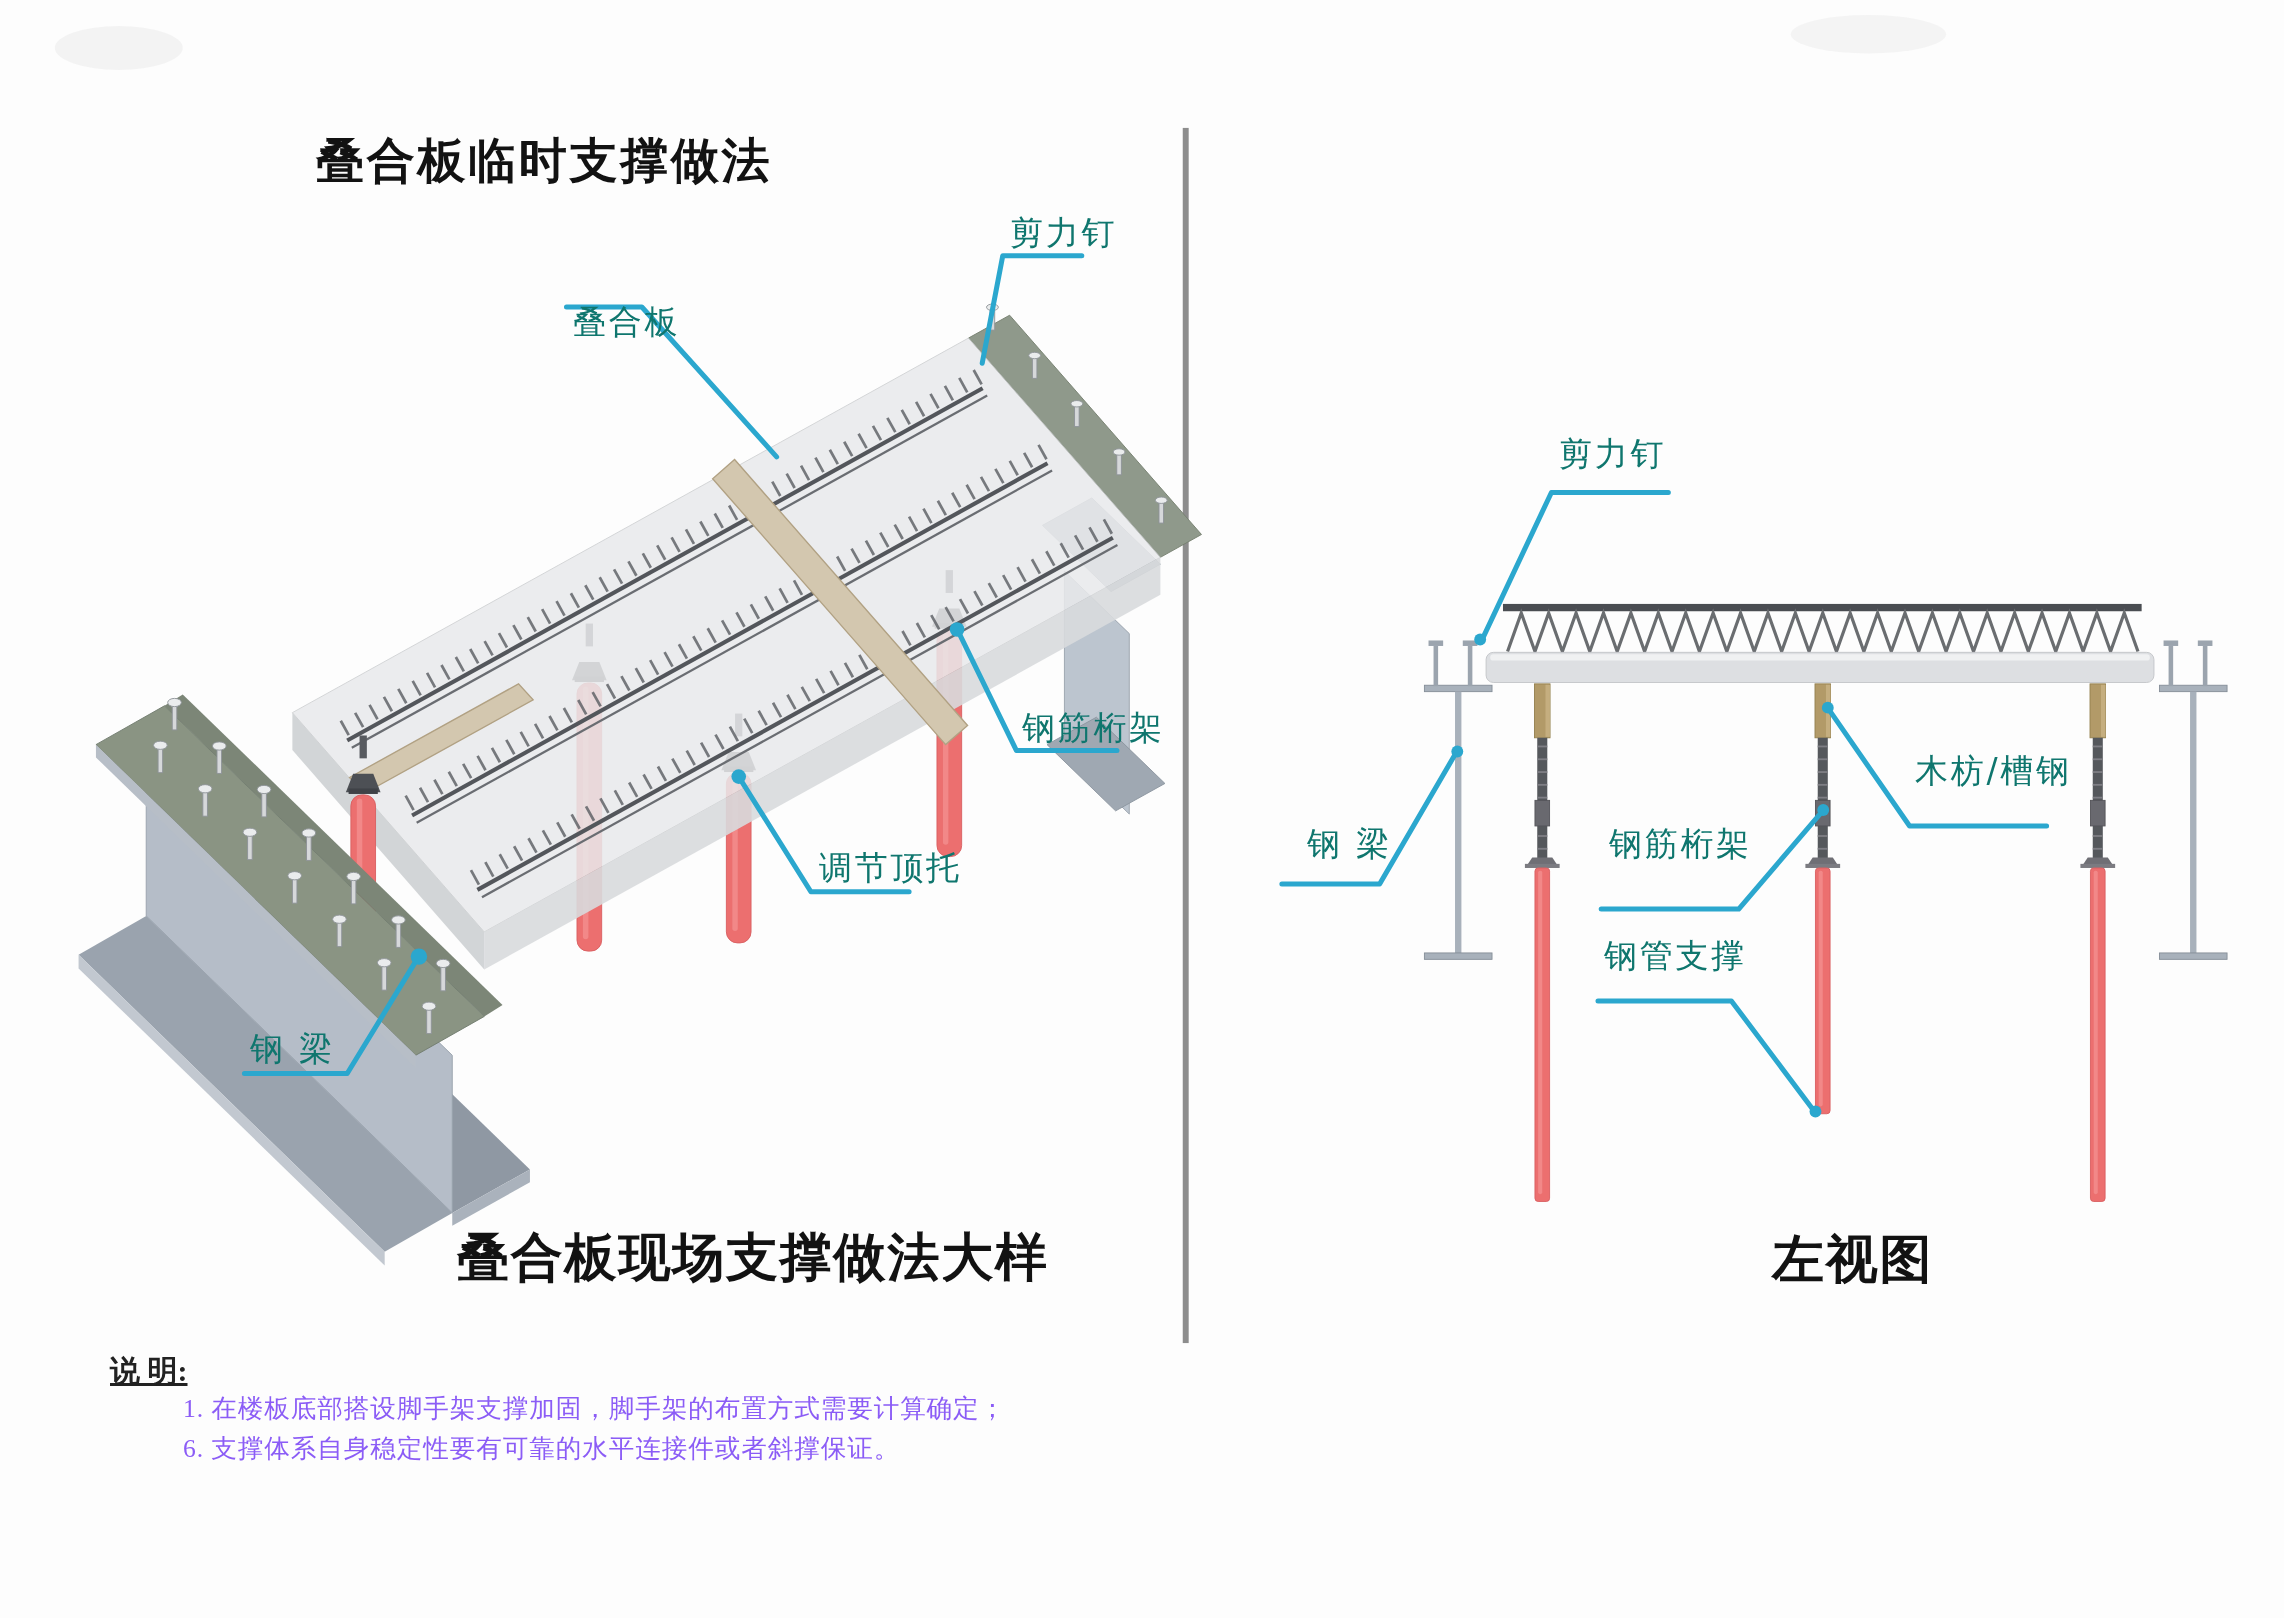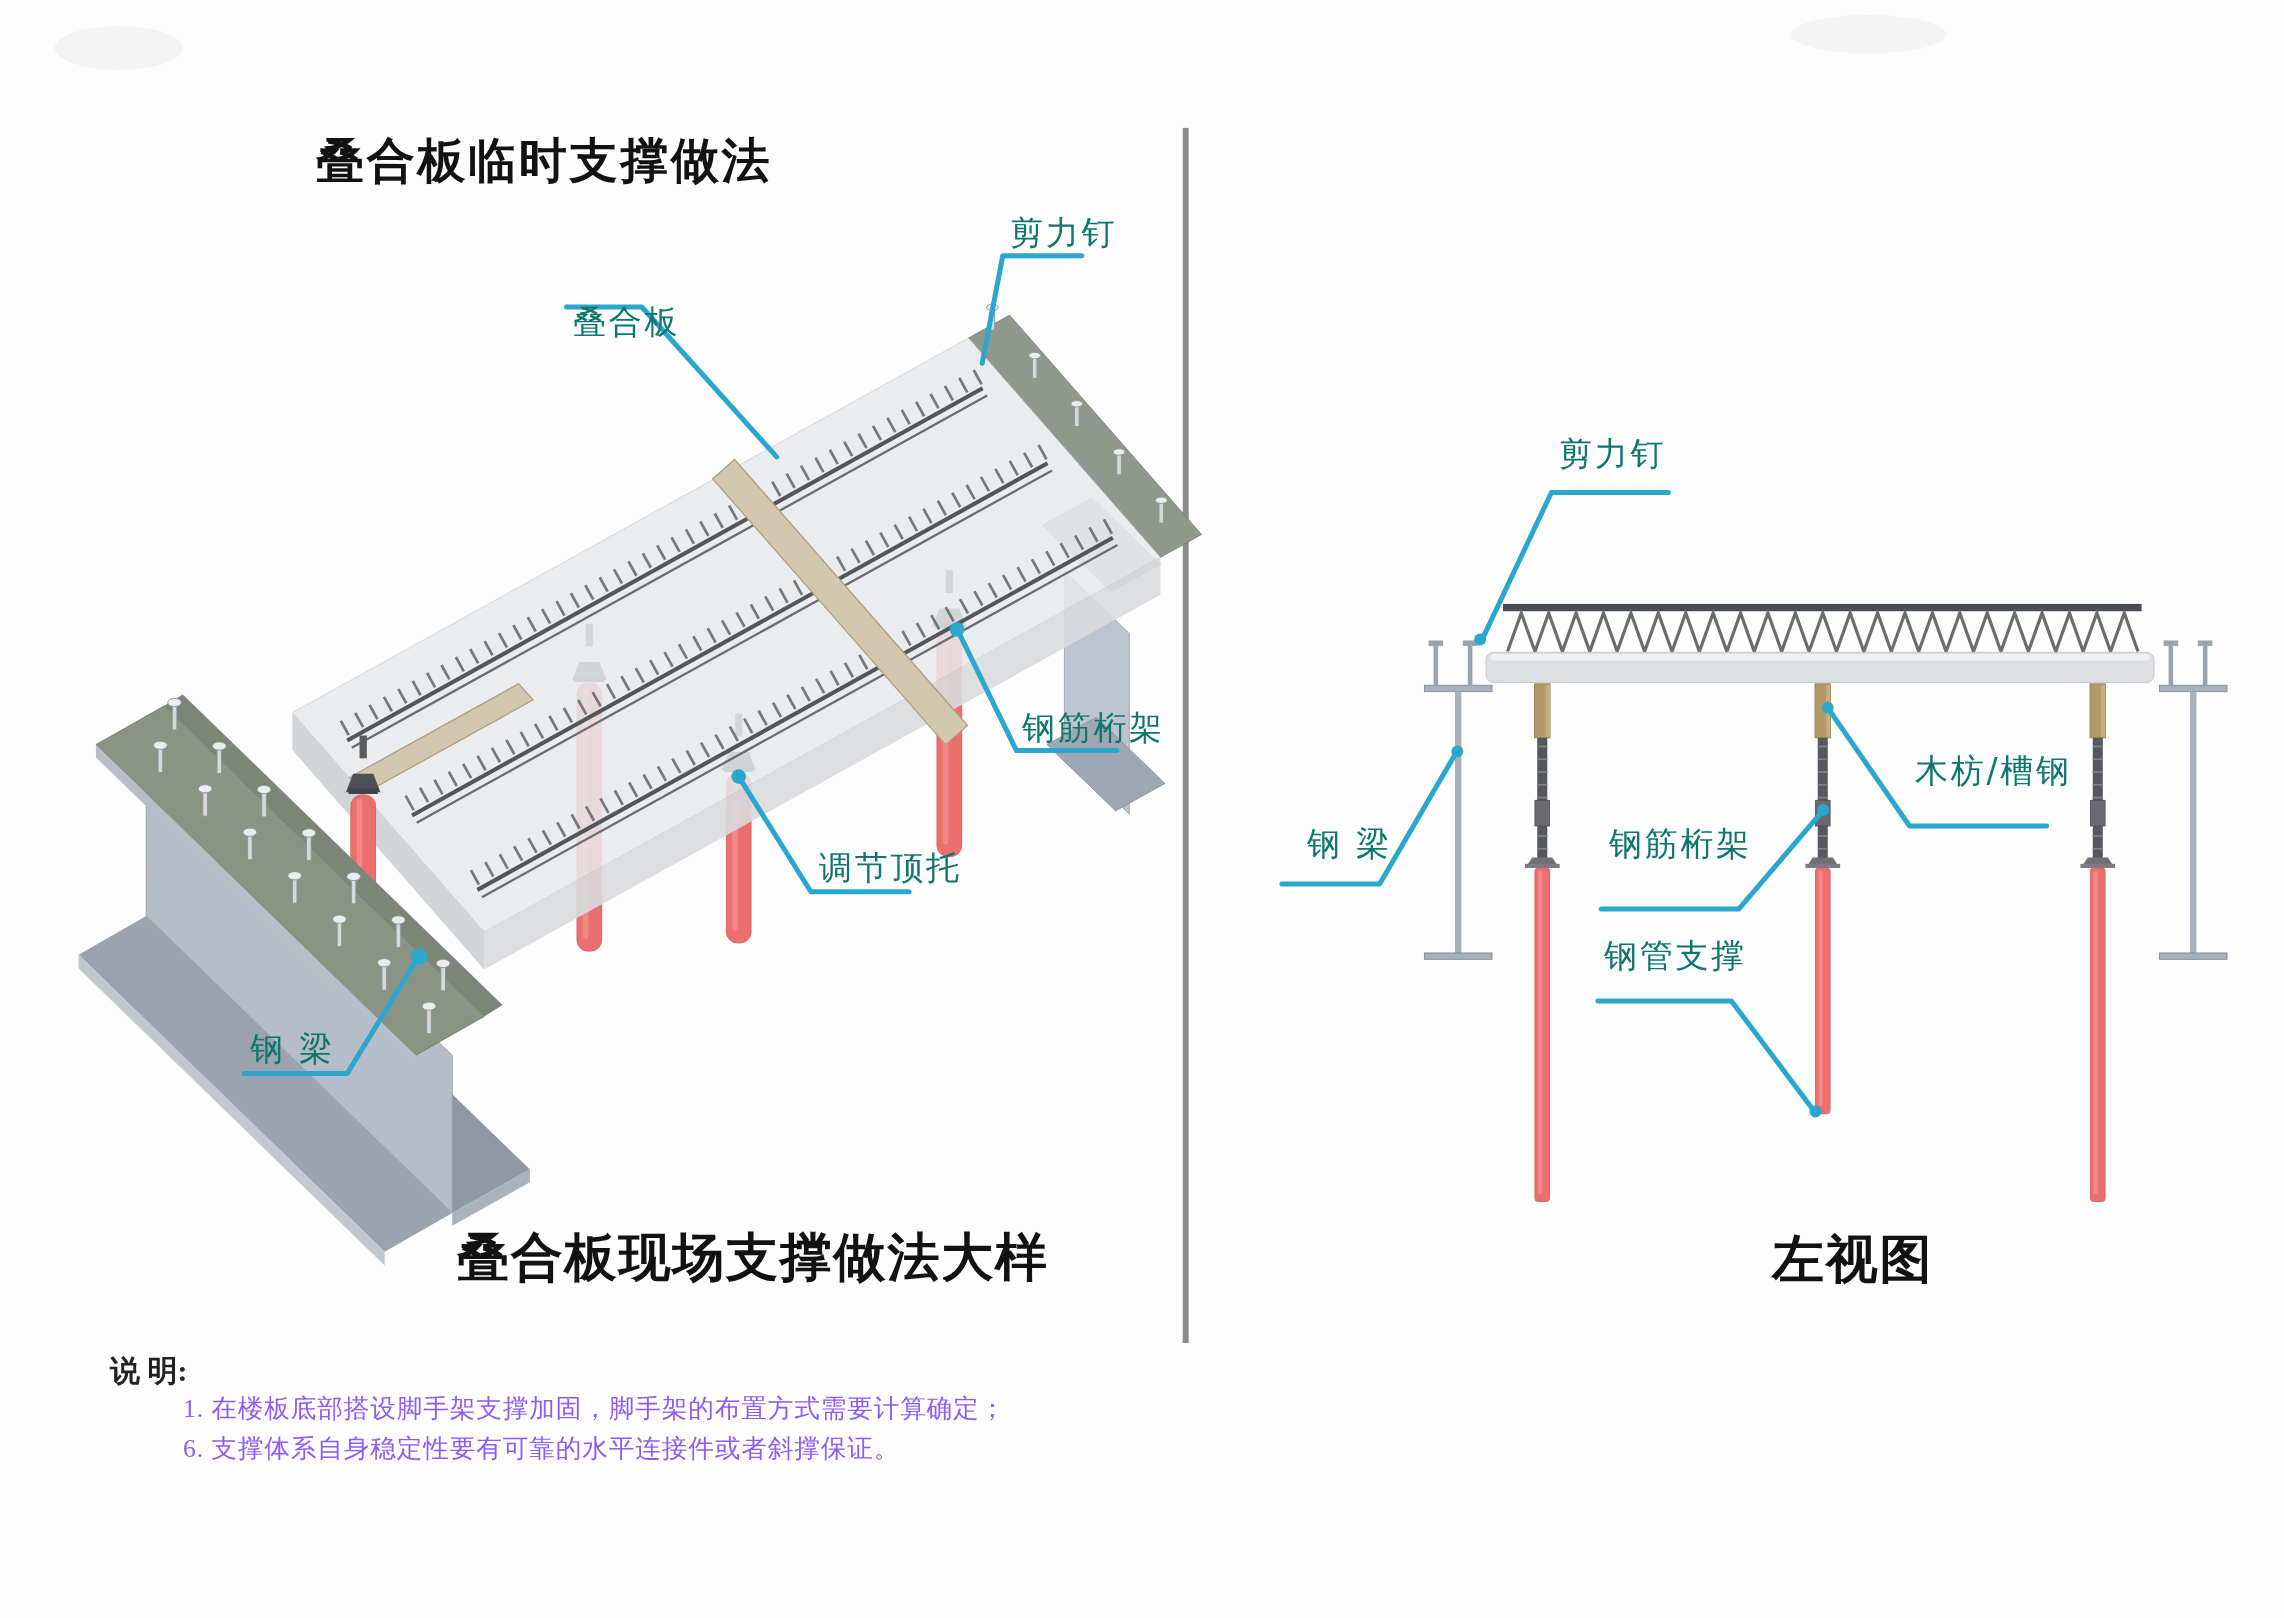--- a/index.html
+++ b/index.html
@@ -258,16 +258,16 @@
 
 <div class="abs lbl" style="left:1559px;top:432px;">剪力钉</div>
 <div class="abs lbl" style="left:1915px;top:749px;">木枋/槽钢</div>
 <div class="abs lbl" style="left:1609px;top:822px;">钢筋桁架</div>
 <div class="abs lbl" style="left:1307px;top:822px;">钢 梁</div>
 <div class="abs lbl" style="left:1604px;top:934px;">钢管支撑</div>
 
 <div class="abs caption" style="left:457px;top:1223px;">叠合板现场支撑做法大样</div>
 <div class="abs caption" style="left:1772px;top:1225px;">左视图</div>
 
-<div class="abs notes-h" style="left:110px;top:1351px;">说 明:</div>
+<div class="abs notes-h" style="left:110px;top:1351px;text-decoration:underline;">说 明:</div>
 <div class="abs note-line" style="left:183px;top:1391px;">1. 在楼板底部搭设脚手架支撑加固，脚手架的布置方式需要计算确定；</div>
 <div class="abs note-line" style="left:183px;top:1431px;">6. 支撑体系自身稳定性要有可靠的水平连接件或者斜撑保证。</div>
 
 
 </body></html>

